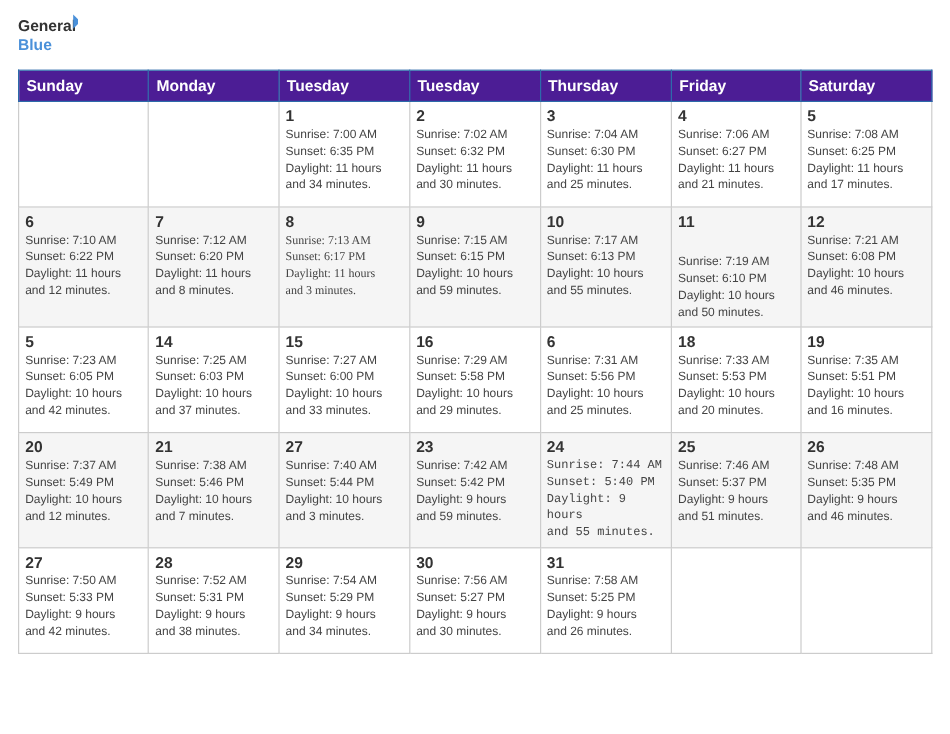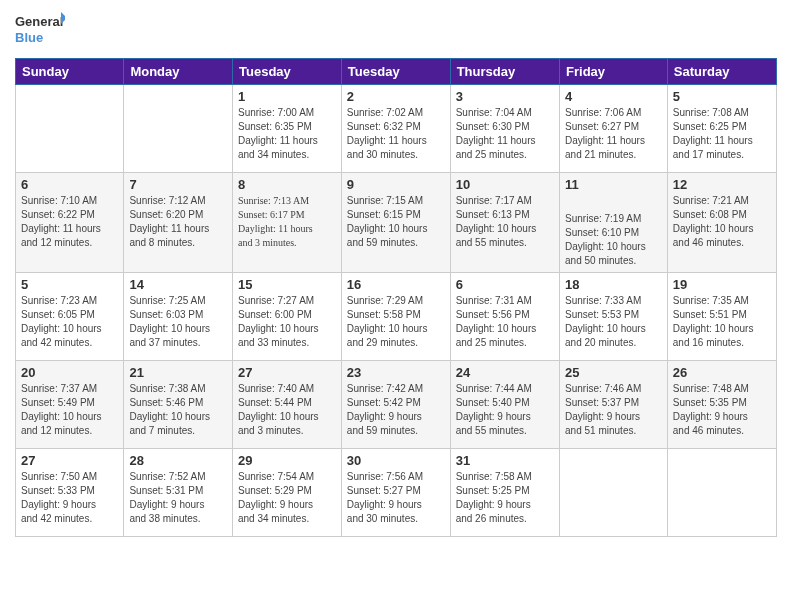--- a/index.html
+++ b/index.html
@@ -236,21 +236,21 @@
           </td>
           <td>
             <div class="day-num">23</div>
             <div class="day-info" style="white-space: pre-line;">Sunrise: 7:42 AM
 Sunset: 5:42 PM
 Daylight: 9 hours
 and 59 minutes.</div>
           </td>
           <td>
             <div class="day-num">24</div>
-            <div class="day-info" style="white-space: pre-line;">Sunrise: 7:44 AM
+            <div class="day-info" style="white-space: pre-line; font-family: Liberation Mono, monospace;">Sunrise: 7:44 AM
 Sunset: 5:40 PM
 Daylight: 9 hours
 and 55 minutes.</div>
           </td>
           <td>
             <div class="day-num">25</div>
             <div class="day-info" style="white-space: pre-line;">Sunrise: 7:46 AM
 Sunset: 5:37 PM
 Daylight: 9 hours
 and 51 minutes.</div>

